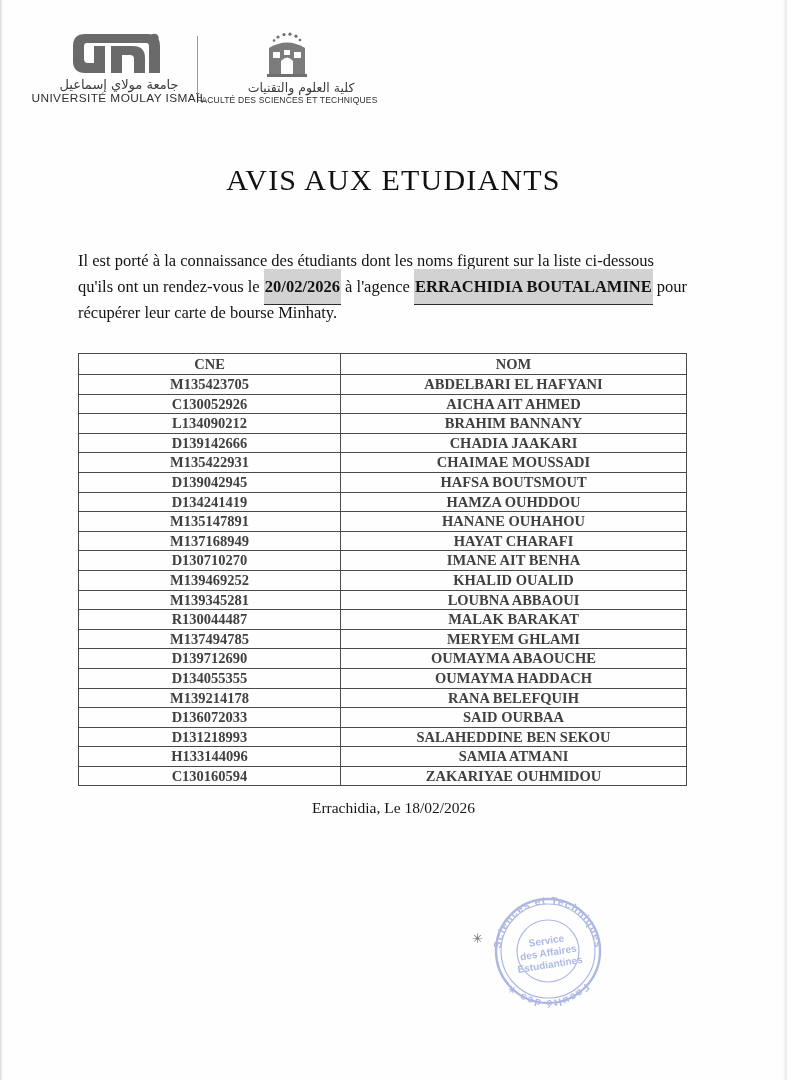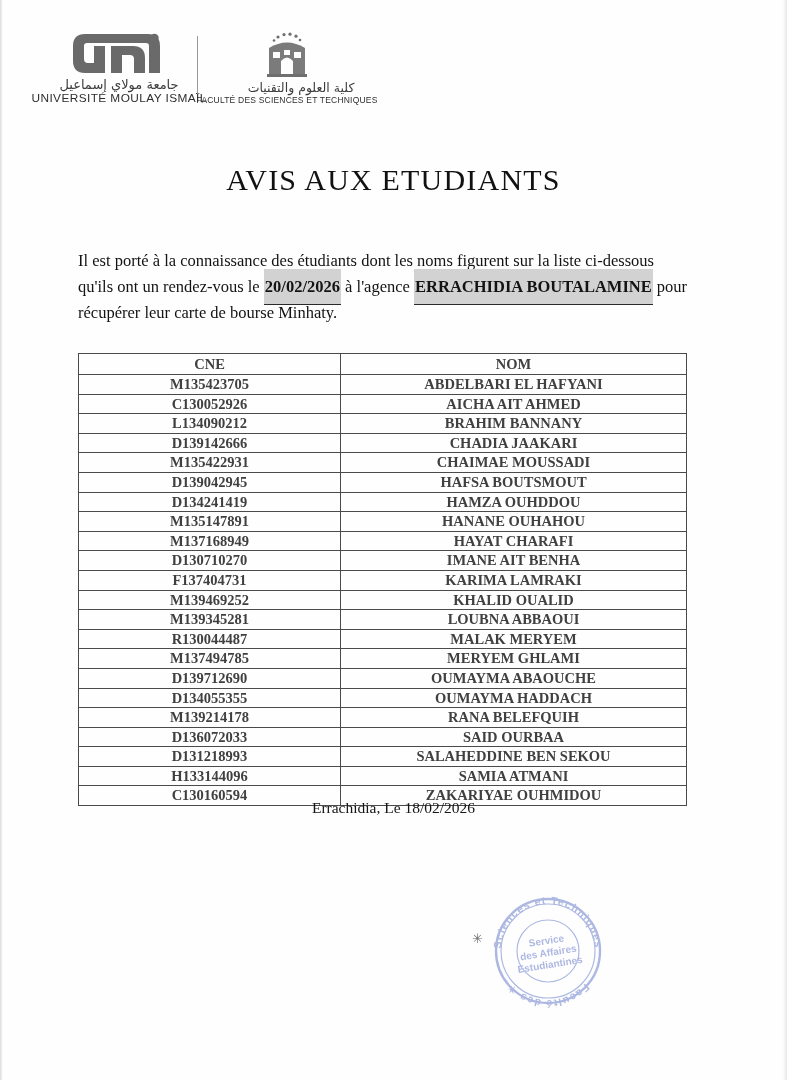--- a/index.html
+++ b/index.html
@@ -285,34 +285,30 @@
         </tr>
         <tr>
           <td>M137168949</td>
           <td>HAYAT CHARAFI</td>
         </tr>
         <tr>
           <td>D130710270</td>
           <td>IMANE AIT BENHA</td>
         </tr>
         <tr>
-          <td>F137404731</td>
-          <td>KARIMA LAMRAKI</td>
-        </tr>
-        <tr>
           <td>M139469252</td>
           <td>KHALID OUALID</td>
         </tr>
         <tr>
           <td>M139345281</td>
           <td>LOUBNA ABBAOUI</td>
         </tr>
         <tr>
           <td>R130044487</td>
-          <td>MALAK MERYEM</td>
+          <td>MALAK BARAKAT</td>
         </tr>
         <tr>
           <td>M137494785</td>
           <td>MERYEM GHLAMI</td>
         </tr>
         <tr>
           <td>D139712690</td>
           <td>OUMAYMA ABAOUCHE</td>
         </tr>
         <tr>

